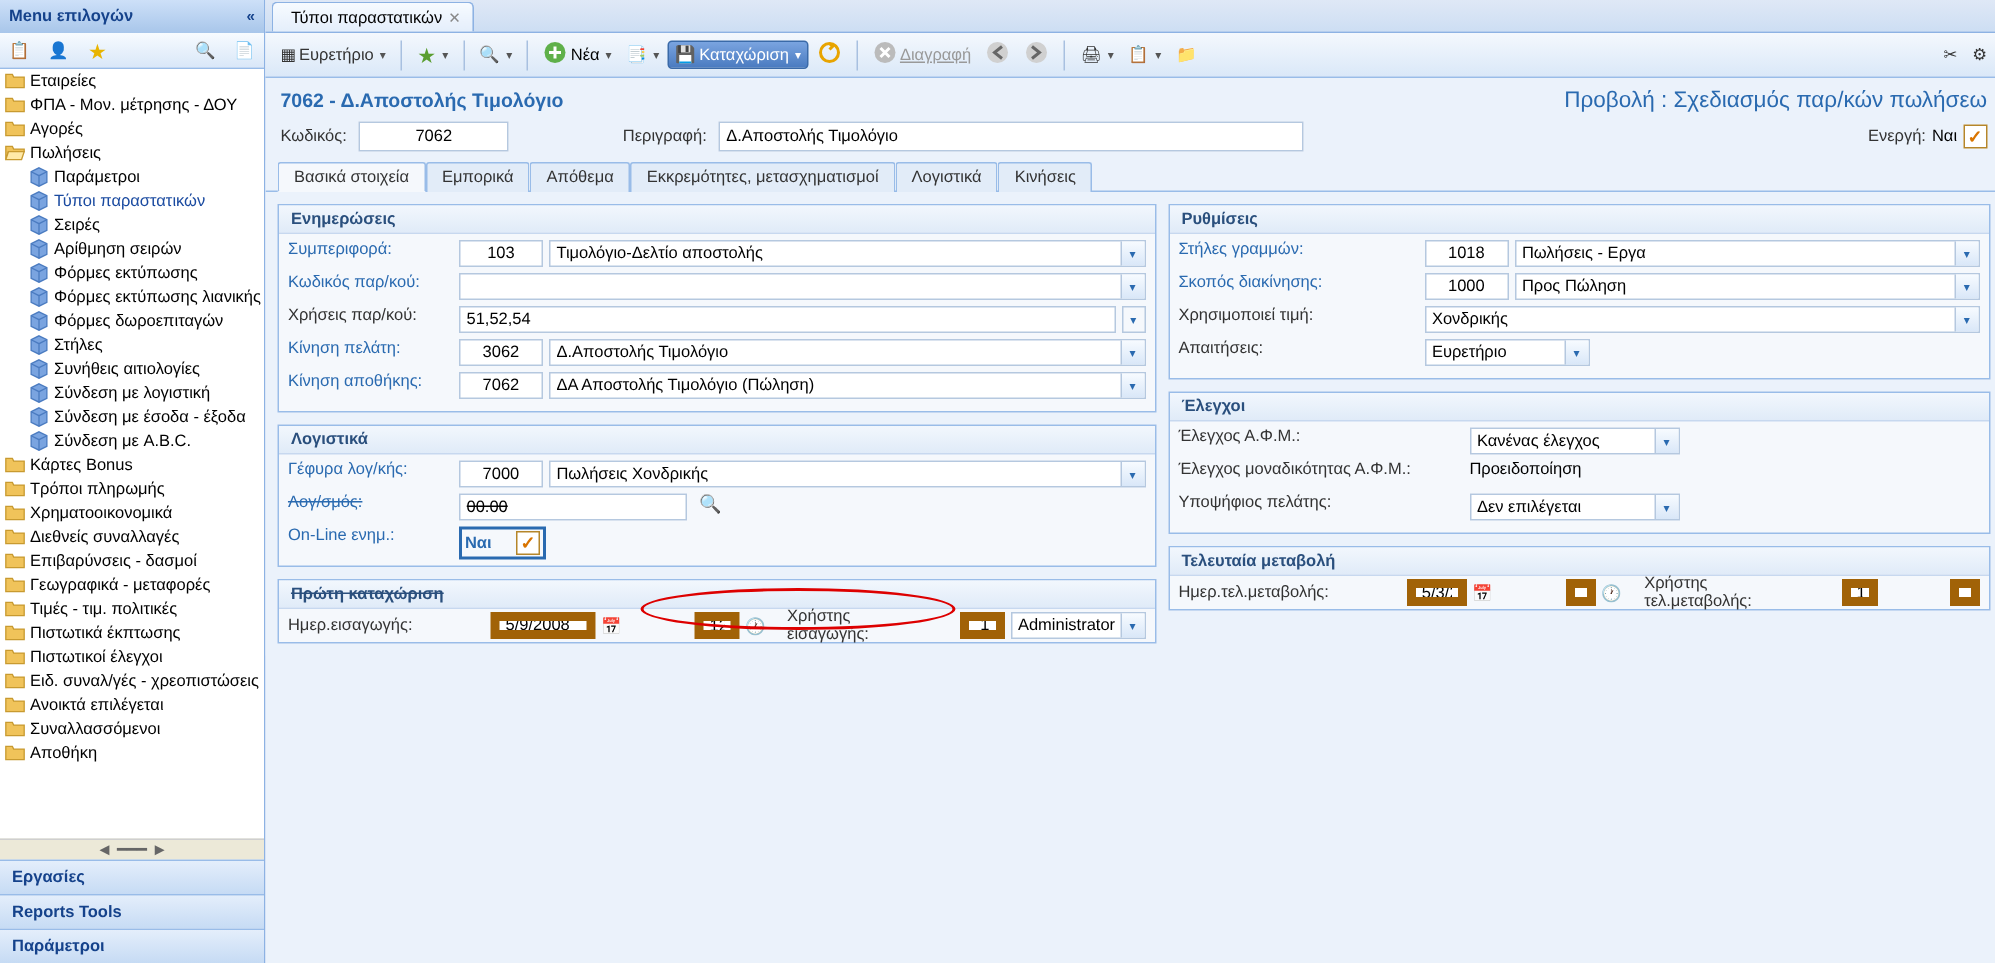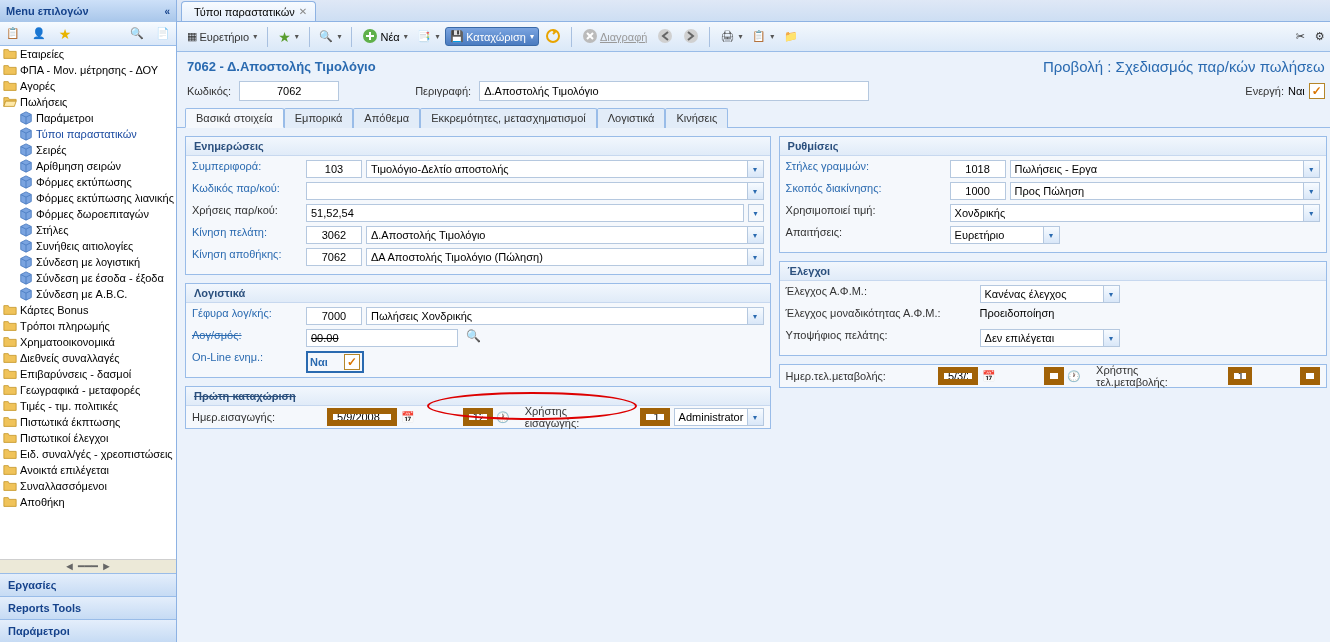--- a/index.html
+++ b/index.html
@@ -632,20 +632,21 @@
               <span class="form-label black" style="width:190px;">Υποψήφιος πελάτης:</span>
               <div class="combo small-combo2" style="flex:0 0 140px;">
                   <span>Δεν επιλέγεται</span>
                   <span class="dd-btn">▾</span>
                 </div>
             </div>
           </div>
         </div>
 
         <div class="panel">
+          <div class="panel-h">Τελευταία μεταβολή</div>
           <div class="creation-row">
             <span class="cr-label">Ημερ.τελ.μεταβολής:</span>
             <input class="cr-input" style="width: 40px;" value="5/3/2">
             <span class="cr-icon">📅</span>
             <input class="cr-input" style="width: 16px;" value="1">
             <span class="cr-icon">🕐</span>
             <span style="width:10px;"></span>
             <span class="cr-label">Χρήστης τελ.μεταβολής:</span>
             <input class="cr-input" style="width: 24px; text-align: right;" value="1">
             <input class="cr-input" style="width: 16px;" value="A">

